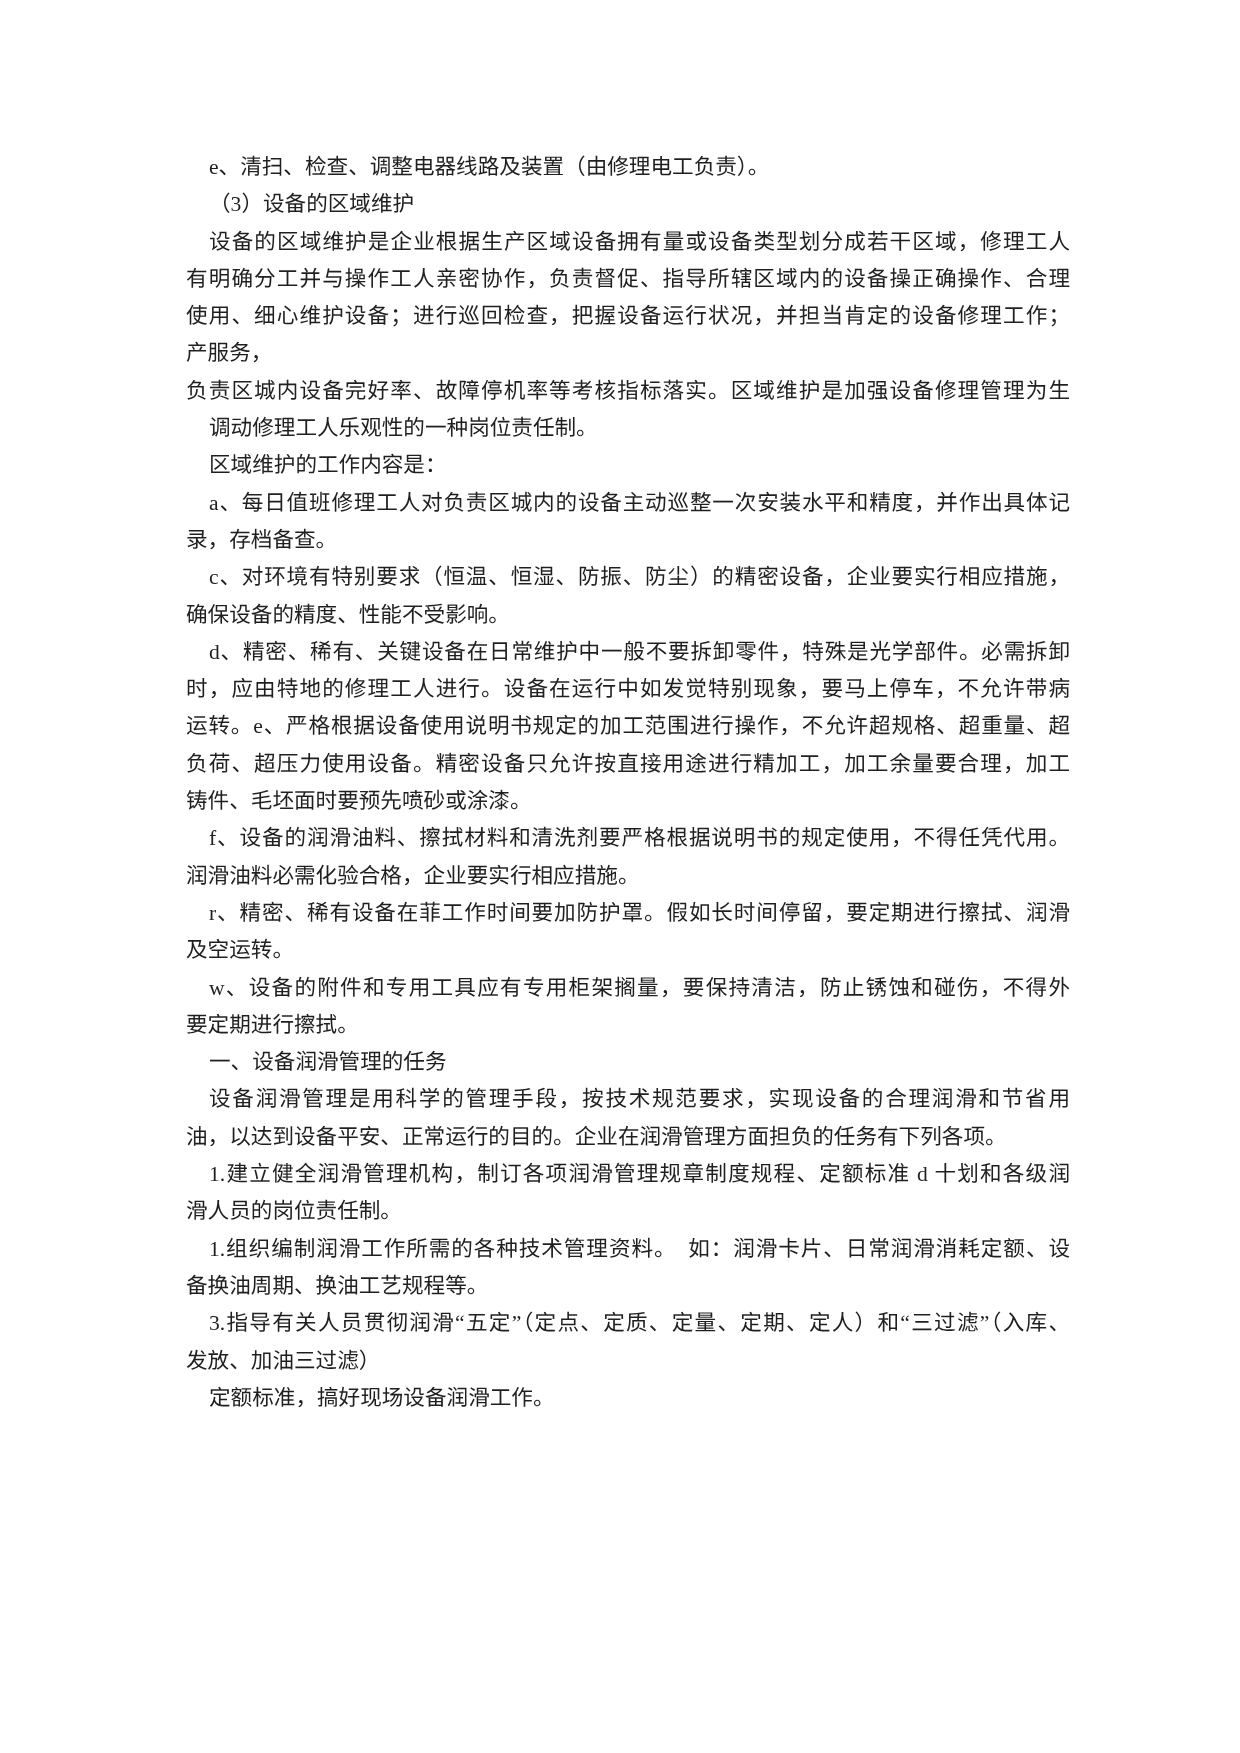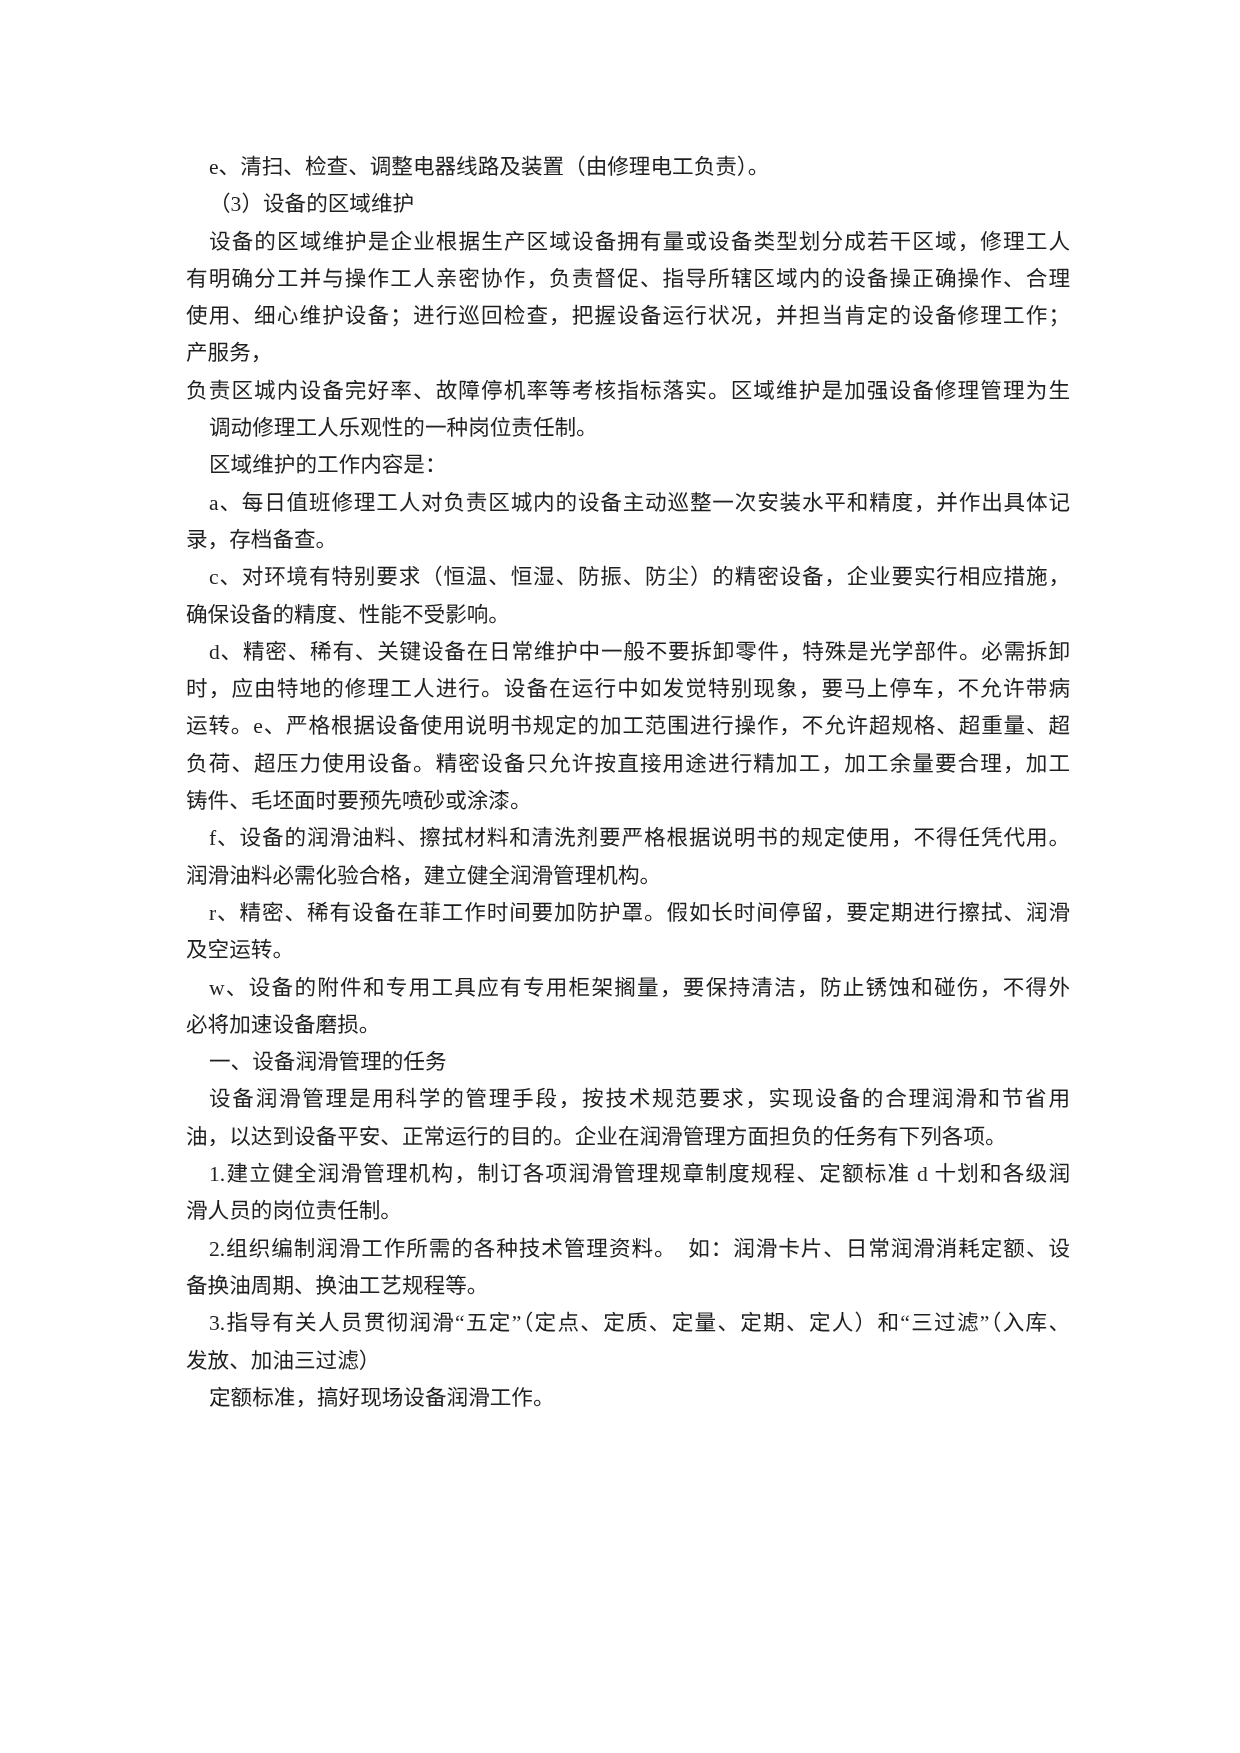--- a/index.html
+++ b/index.html
@@ -73,43 +73,43 @@
       </div>
       <div class="paragraph">
         <div class="line fill indent">d、精密、稀有、关键设备在日常维护中一般不要拆卸零件，特殊是光学部件。必需拆卸</div>
         <div class="line fill">时，应由特地的修理工人进行。设备在运行中如发觉特别现象，要马上停车，不允许带病</div>
         <div class="line fill">运转。e、严格根据设备使用说明书规定的加工范围进行操作，不允许超规格、超重量、超</div>
         <div class="line fill">负荷、超压力使用设备。精密设备只允许按直接用途进行精加工，加工余量要合理，加工</div>
         <div class="line">铸件、毛坯面时要预先喷砂或涂漆。</div>
       </div>
       <div class="paragraph">
         <div class="line fill indent">f、设备的润滑油料、擦拭材料和清洗剂要严格根据说明书的规定使用，不得任凭代用。</div>
-        <div class="line">润滑油料必需化验合格，建立健全润滑管理机构。</div>
+        <div class="line">润滑油料必需化验合格，企业要实行相应措施。</div>
       </div>
       <div class="paragraph">
         <div class="line fill indent">r、精密、稀有设备在菲工作时间要加防护罩。假如长时间停留，要定期进行擦拭、润滑</div>
         <div class="line">及空运转。</div>
       </div>
       <div class="paragraph">
         <div class="line fill indent">w、设备的附件和专用工具应有专用柜架搁量，要保持清洁，防止锈蚀和碰伤，不得外</div>
-        <div class="line">必将加速设备磨损。</div>
+        <div class="line">要定期进行擦拭。</div>
       </div>
       <div class="paragraph">
         <div class="line indent">一、设备润滑管理的任务</div>
       </div>
       <div class="paragraph">
         <div class="line fill indent">设备润滑管理是用科学的管理手段，按技术规范要求，实现设备的合理润滑和节省用</div>
         <div class="line">油，以达到设备平安、正常运行的目的。企业在润滑管理方面担负的任务有下列各项。</div>
       </div>
       <div class="paragraph">
         <div class="line fill indent">1.建立健全润滑管理机构，制订各项润滑管理规章制度规程、定额标准 d 十划和各级润</div>
         <div class="line">滑人员的岗位责任制。</div>
       </div>
       <div class="paragraph">
-        <div class="line fill indent">2.组织编制润滑工作所需的各种技术管理资料。　如：润滑卡片、日常润滑消耗定额、设</div>
+        <div class="line fill indent">1.组织编制润滑工作所需的各种技术管理资料。　如：润滑卡片、日常润滑消耗定额、设</div>
         <div class="line">备换油周期、换油工艺规程等。</div>
       </div>
       <div class="paragraph">
         <div class="line fill indent">3.指导有关人员贯彻润滑“五定”（定点、定质、定量、定期、定人）和“三过滤”（入库、</div>
         <div class="line">发放、加油三过滤）</div>
       </div>
       <div class="paragraph">
         <div class="line indent">定额标准，搞好现场设备润滑工作。</div>
       </div>
     </div>

